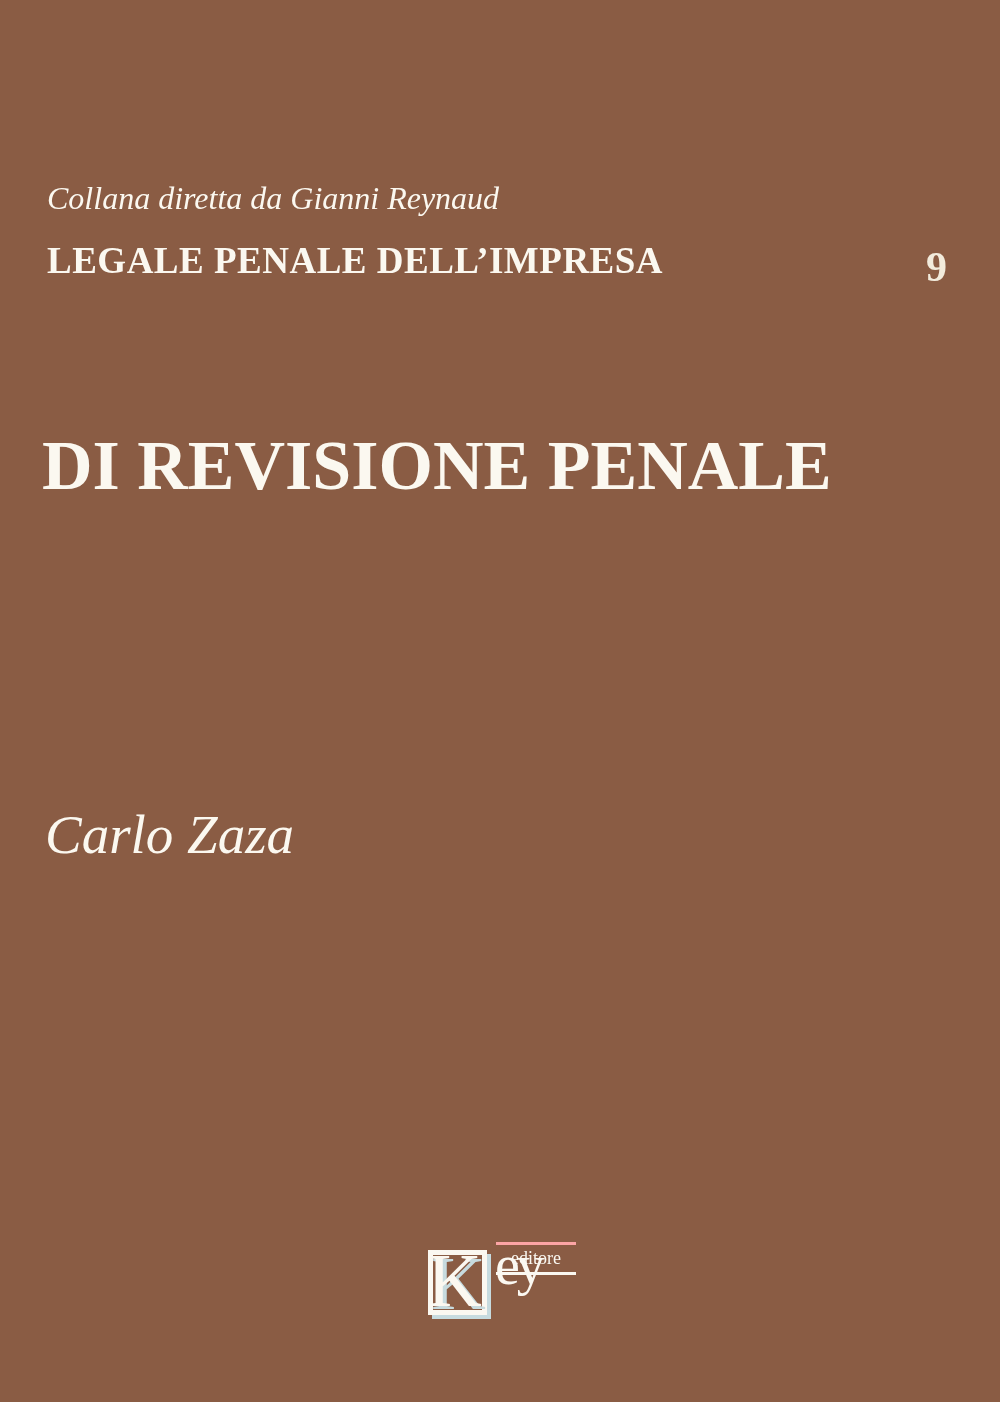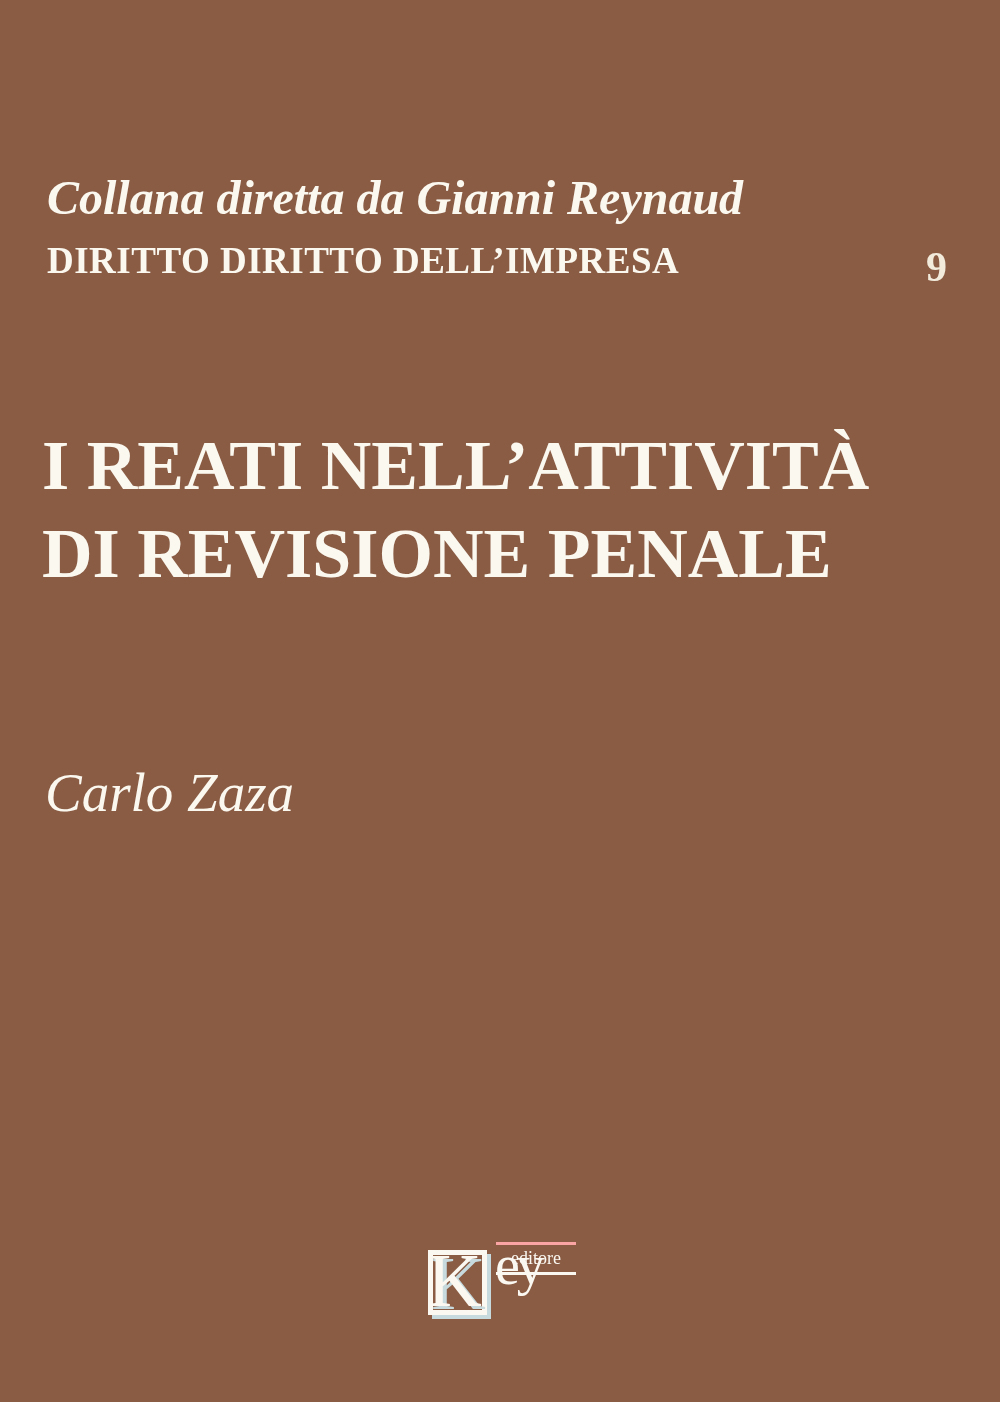--- a/index.html
+++ b/index.html
@@ -26,23 +26,23 @@
     top: 84px;
     font-family: "Liberation Sans", sans-serif;
     font-weight: bold;
     font-size: 50px;
     line-height: 52px;
     letter-spacing: -1px;
   }
   .series {
     left: 47px;
     top: 172px;
-    font-weight: bold;
+    font-weight: normal;
     font-style: italic;
-    font-size: 48px;
+    font-size: 32px;
     line-height: 52px;
   }
   .collection {
     left: 47px;
     top: 241px;
     font-weight: bold;
     font-size: 37px;
     line-height: 40px;
     letter-spacing: 0.5px;
   }
@@ -57,21 +57,21 @@
   .main-title {
     left: 42px;
     top: 422px;
     font-weight: bold;
     font-size: 70px;
     line-height: 88px;
     letter-spacing: 0px;
   }
   .author {
     left: 45px;
-    top: 764px;
+    top: 806px;
     font-style: italic;
     font-size: 55px;
     line-height: 58px;
     font-family: Liberation Serif, serif;
   }
 
   
   .logo {
     position: absolute;
     left: 0;
@@ -124,26 +124,25 @@
   }
 </style>
 </head>
 <body>
 
 <div class="cover">
 
 
   <div class="txt series">Collana diretta da Gianni Reynaud</div>
 
-  <div class="txt collection">DIRITTO DIRITTO DELL’IMPRESA</div>
+  <div class="txt collection">LEGALE PENALE DELL’IMPRESA</div>
 
   <div class="txt volume-number">9</div>
 
   <div class="txt main-title">
-    <div>I REATI NELL’ATTIVITÀ</div>
     <div>DI REVISIONE PENALE</div>
   </div>
 
   <div class="txt author">Carlo Zaza</div>
 
   <div class="logo">
     <div class="k-box">
       <span class="k-letter">K</span>
     </div>
     <div class="editore-block">editore</div>

